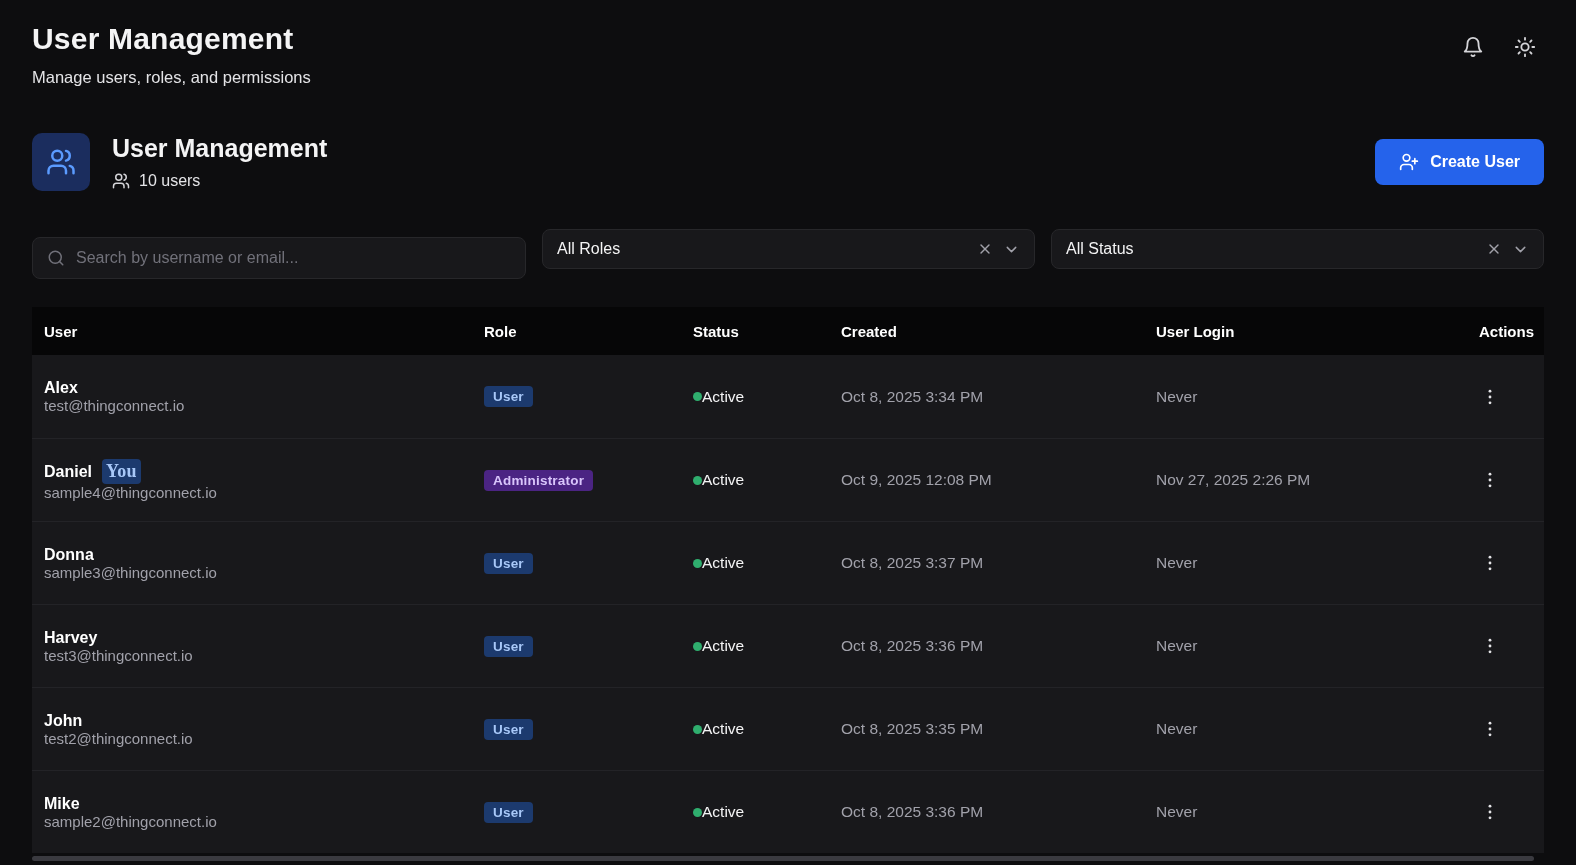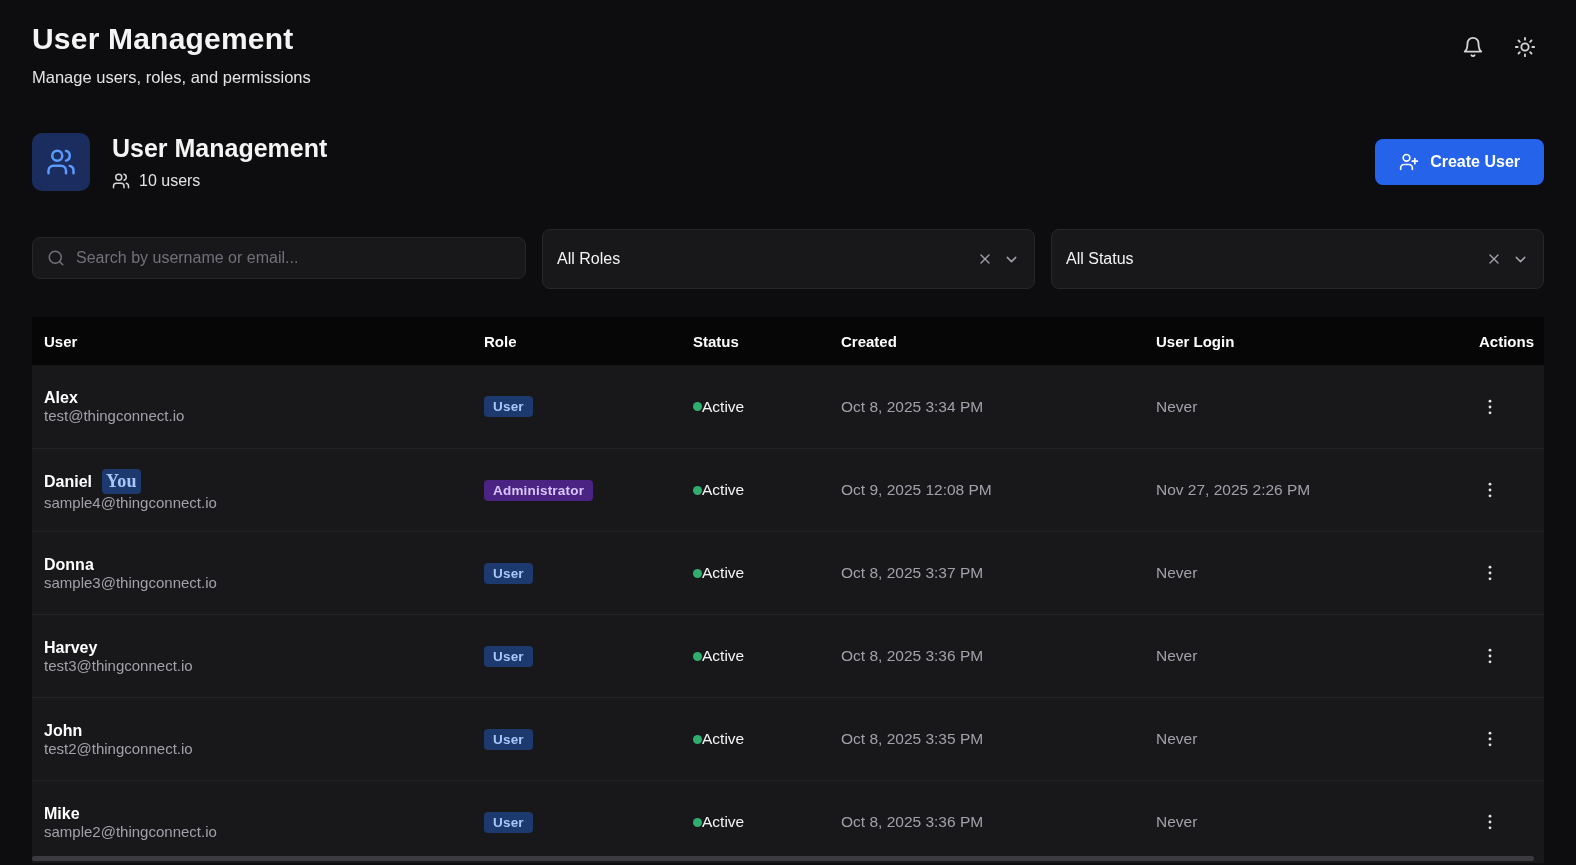--- a/index.html
+++ b/index.html
@@ -50,21 +50,21 @@
     display:flex; align-items:center; gap:11px; padding:0 14px;
     color:#71717a;
     margin-top:8px;
   }
   .search-box input {
     flex:1; background:transparent; border:none; outline:none;
     color:#f4f4f5; font-size:16px; font-family:"Liberation Sans", sans-serif;
   }
   .search-box input::placeholder { color:#71717a; }
   .select {
-    flex:1; height:60px;
+    flex:1; height:40px;
     background:#18181b; border:1px solid #27272a; border-radius:8px;
     display:flex; align-items:center; justify-content:space-between;
     padding:0 14px; cursor:pointer;
   }
   .select-value { font-size:16px; color:#f4f4f5; }
   .select-icons { display:flex; align-items:center; gap:10px; color:#a1a1aa; }
 
   
   .table { margin-top:28px; }
   .thead, .trow {

